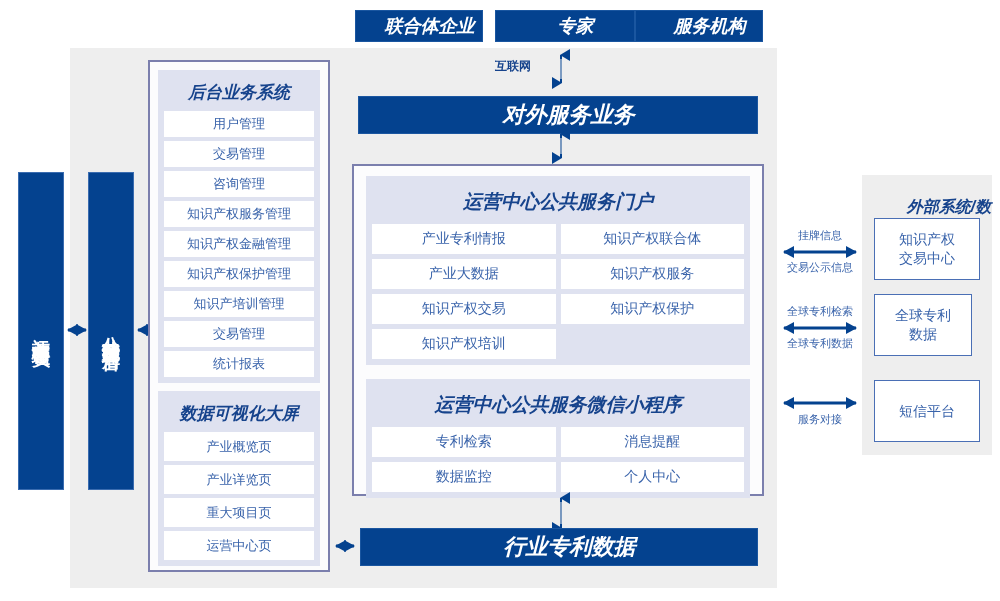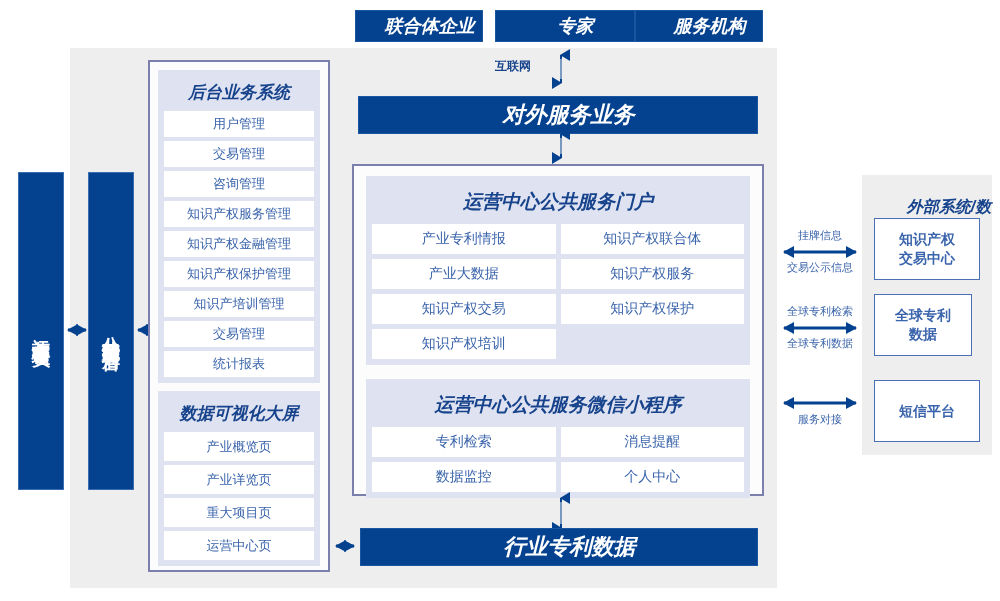--- a/index.html
+++ b/index.html
@@ -62,21 +62,21 @@
   .grid2 .cell{margin-bottom:0;height:30px;font-size:14px;}
 
   
   .ext-title{
     text-align:center;font-weight:bold;font-style:italic;
     color:#16438c;font-size:16px;
   }
   .ext-box{
     background:#ffffff;border:1px solid #4a6fb5;color:#3a64ab;
     display:flex;align-items:center;justify-content:center;
-    text-align:center;font-size:14px;line-height:1.35;font-weight:bold;
+    text-align:center;font-size:14px;line-height:1.35;
   }
 
   
   .conn-label{
     font-size:11px;color:#3a64ab;text-align:center;white-space:nowrap;
   }
 
   svg{display:block;overflow:visible;}
 </style>
 </head>

